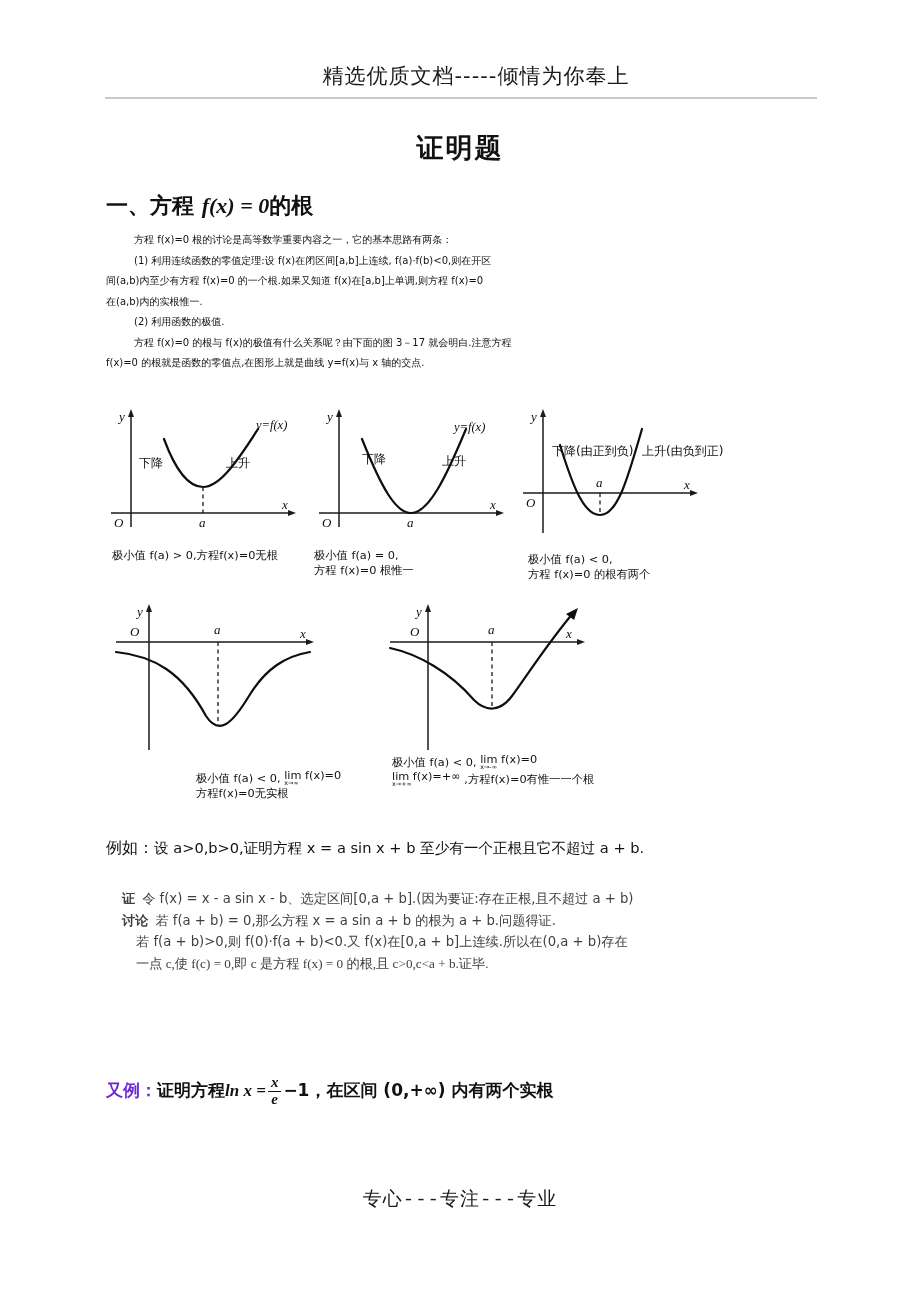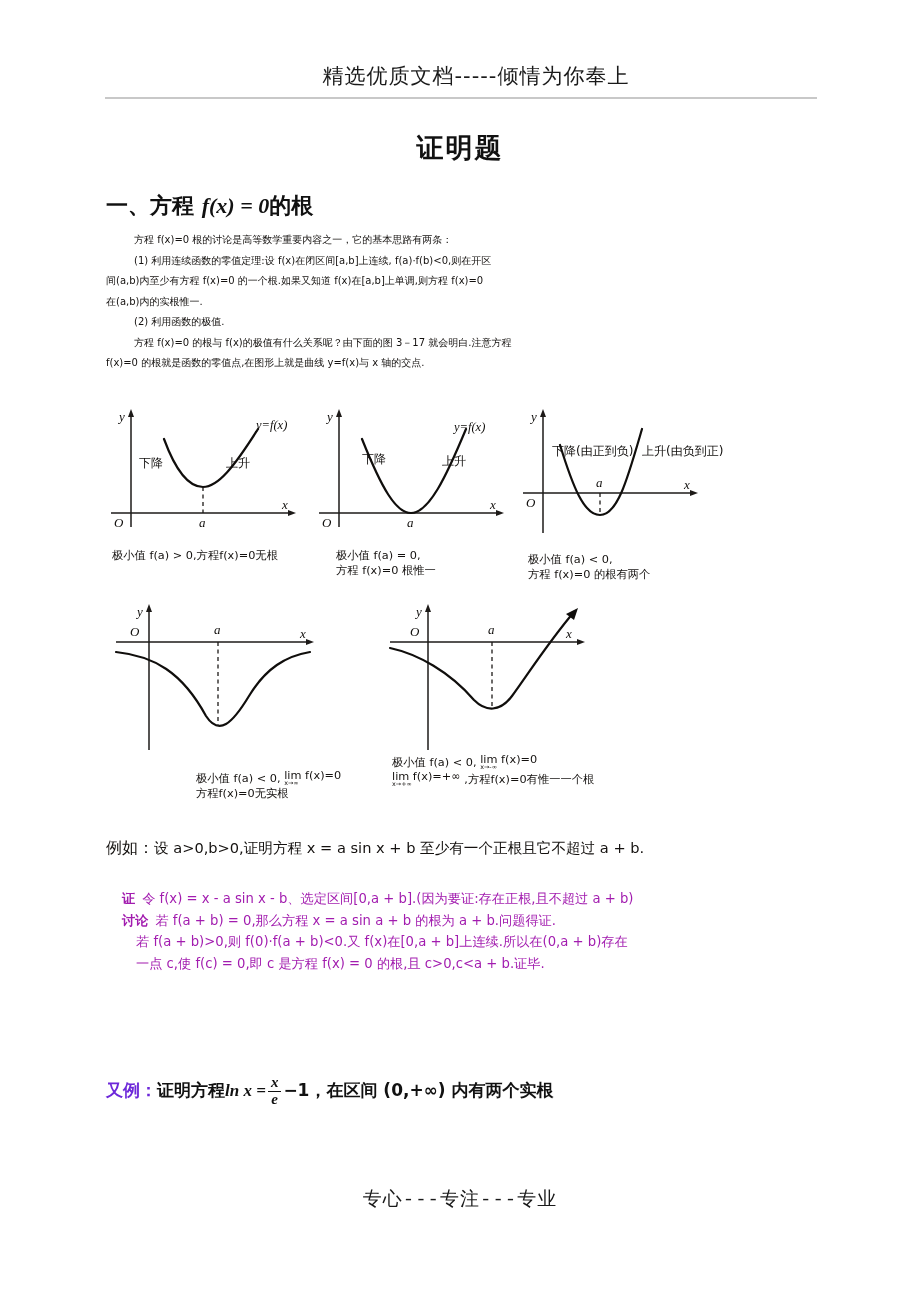--- a/index.html
+++ b/index.html
@@ -123,21 +123,21 @@
   .example-line .lead { font-size: 16px; }
 
   .proof-block {
     position: absolute;
     left: 122px;
     top: 888px;
     width: 690px;
     font-family: "DejaVu Sans", "Liberation Sans", sans-serif;
     font-size: 13.2px;
     line-height: 21.5px;
-    color: #a21caf;
+    color: #404040;
   }
   .proof-block p { margin: 0; white-space: nowrap; }
   .proof-label { font-weight: bold; margin-right: 7px; }
 
   
   .example2 {
     position: absolute;
     left: 106px;
     top: 1075px;
     font-size: 17px;
@@ -232,21 +232,21 @@
         <polygon points="190,108 182,105 182,111" fill="#1d1a18"></polygon>
         <path class="curve" d="M 48 34 C 68 84, 82 108, 97 108 C 115 108, 132 72, 152 24"></path>
         <text class="axlabel" x="13" y="16">y</text>
         <text class="axlabel" x="176" y="104">x</text>
         <text class="axlabel" x="8" y="122">O</text>
         <text class="axlabel" x="93" y="122">a</text>
         <text class="fnlabel" x="140" y="26">y=f(x)</text>
         <text class="cnlabel" x="48" y="58">下降</text>
         <text class="cnlabel" x="128" y="60">上升</text>
       </svg>
-      <div class="fig-caption" style="margin-left:22px; margin-top:14px;">
+      <div class="fig-caption" style="margin-top:14px;">
         <div>极小值 f(a) = 0,</div>
         <div>方程 f(x)=0 根惟一</div>
       </div>
     </div>
 
     <div class="fig" style="left:412px; top:0px;">
       <svg width="250" height="130" viewBox="0 0 250 130">
         <line class="axis" x1="25" y1="128" x2="25" y2="8"></line>
         <polygon points="25,4 22,12 28,12" fill="#1d1a18"></polygon>
         <line class="axis" x1="5" y1="88" x2="175" y2="88"></line>
@@ -324,20 +324,20 @@
     </div>
 
   </div>
 
   <div class="example-line"><span class="lead">例如：</span><span>设 a&gt;0,b&gt;0,证明方程 x = a sin x + b 至少有一个正根且它不超过 a + b.</span></div>
 
   <div class="proof-block">
     <p><span class="proof-label">证</span><span>令 f(x) = x - a sin x - b、选定区间[0,a + b].(因为要证:存在正根,且不超过 a + b)</span></p>
     <p><span class="proof-label">讨论</span><span>若 f(a + b) = 0,那么方程 x = a sin a + b 的根为 a + b.问题得证.</span></p>
     <p style="text-indent:14px;"><span>若 f(a + b)&gt;0,则 f(0)·f(a + b)&lt;0.又 f(x)在[0,a + b]上连续.所以在(0,a + b)存在</span></p>
-    <p style="text-indent:14px;"><span>一点 c,使 f(c) = 0,即 c 是方程 f(x) = 0 的根,且 c&gt;0,c&lt;a + b.证毕.</span></p>
+    <p style="text-indent:14px;font-family:Liberation Serif, serif;"><span>一点 c,使 f(c) = 0,即 c 是方程 f(x) = 0 的根,且 c&gt;0,c&lt;a + b.证毕.</span></p>
   </div>
 
   <div class="example2"><span class="red">又例：</span><span>证明方程</span><span style="font-style:italic;font-family:'Liberation Serif',serif;">ln x =</span><span class="frac"><span class="num">x</span><span class="bar"></span><span class="den">e</span></span><span>−1</span><span>，在区间 (0,+∞) 内有两个实根</span></div>
 
   <div class="footer">专心---专注---专业</div>
 
 </div>
 
 </body></html>

